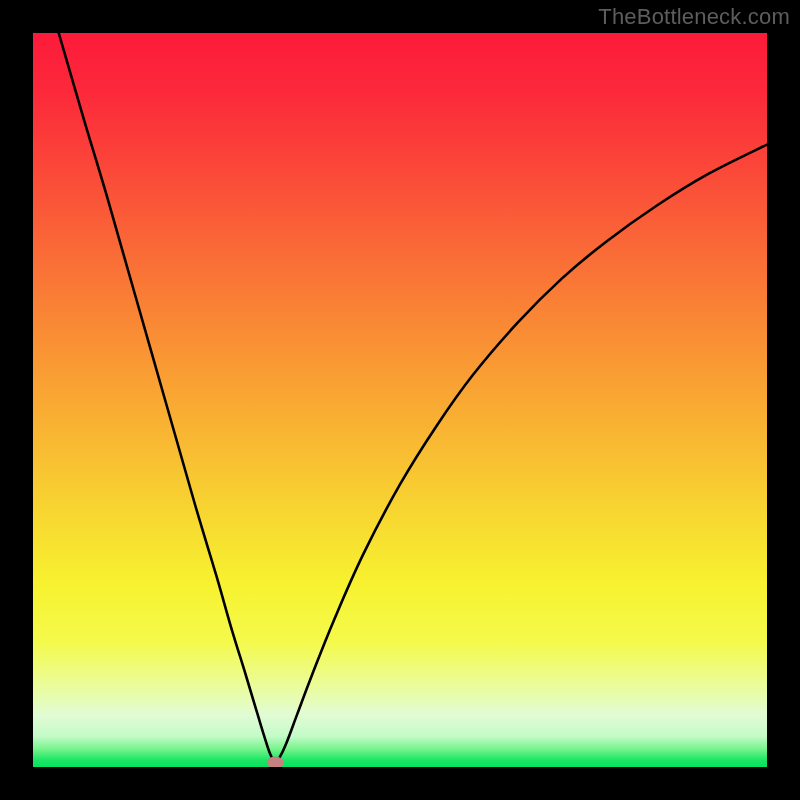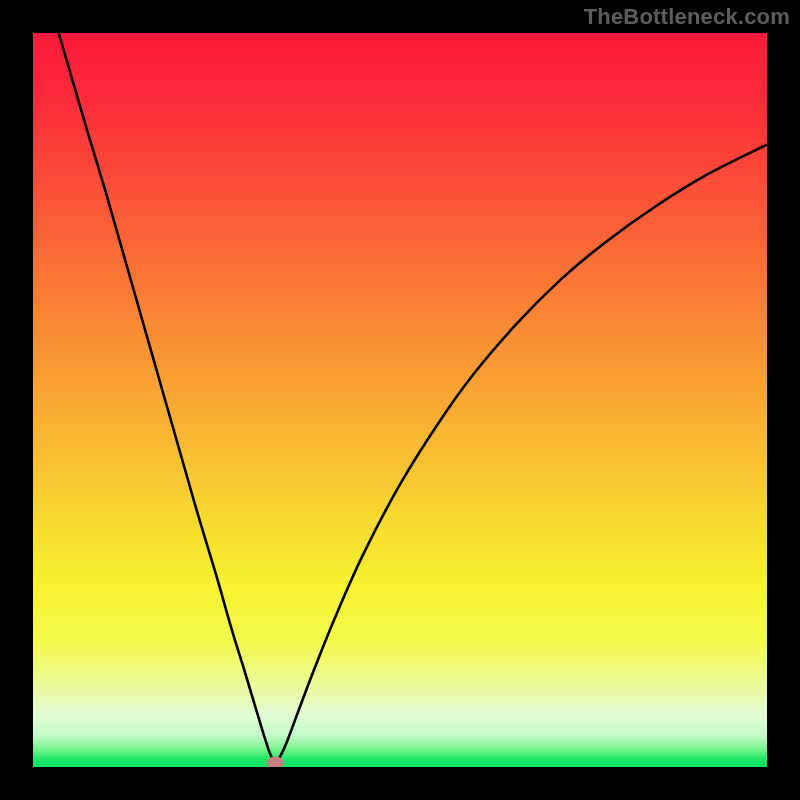--- a/index.html
+++ b/index.html
@@ -16,21 +16,21 @@
     width: 800px;
     height: 800px;
     background: #000;
   }
   .watermark {
     position: absolute;
     top: 4px;
     right: 10px;
     color: #5d5d5d;
     font-size: 22px;
-    font-weight: 700;
+    font-weight: 400;
     letter-spacing: 0.2px;
     z-index: 5;
     pointer-events: none;
   }
   svg.plot {
     position: absolute;
     left: 33px;
     top: 33px;
     width: 734px;
     height: 734px;

